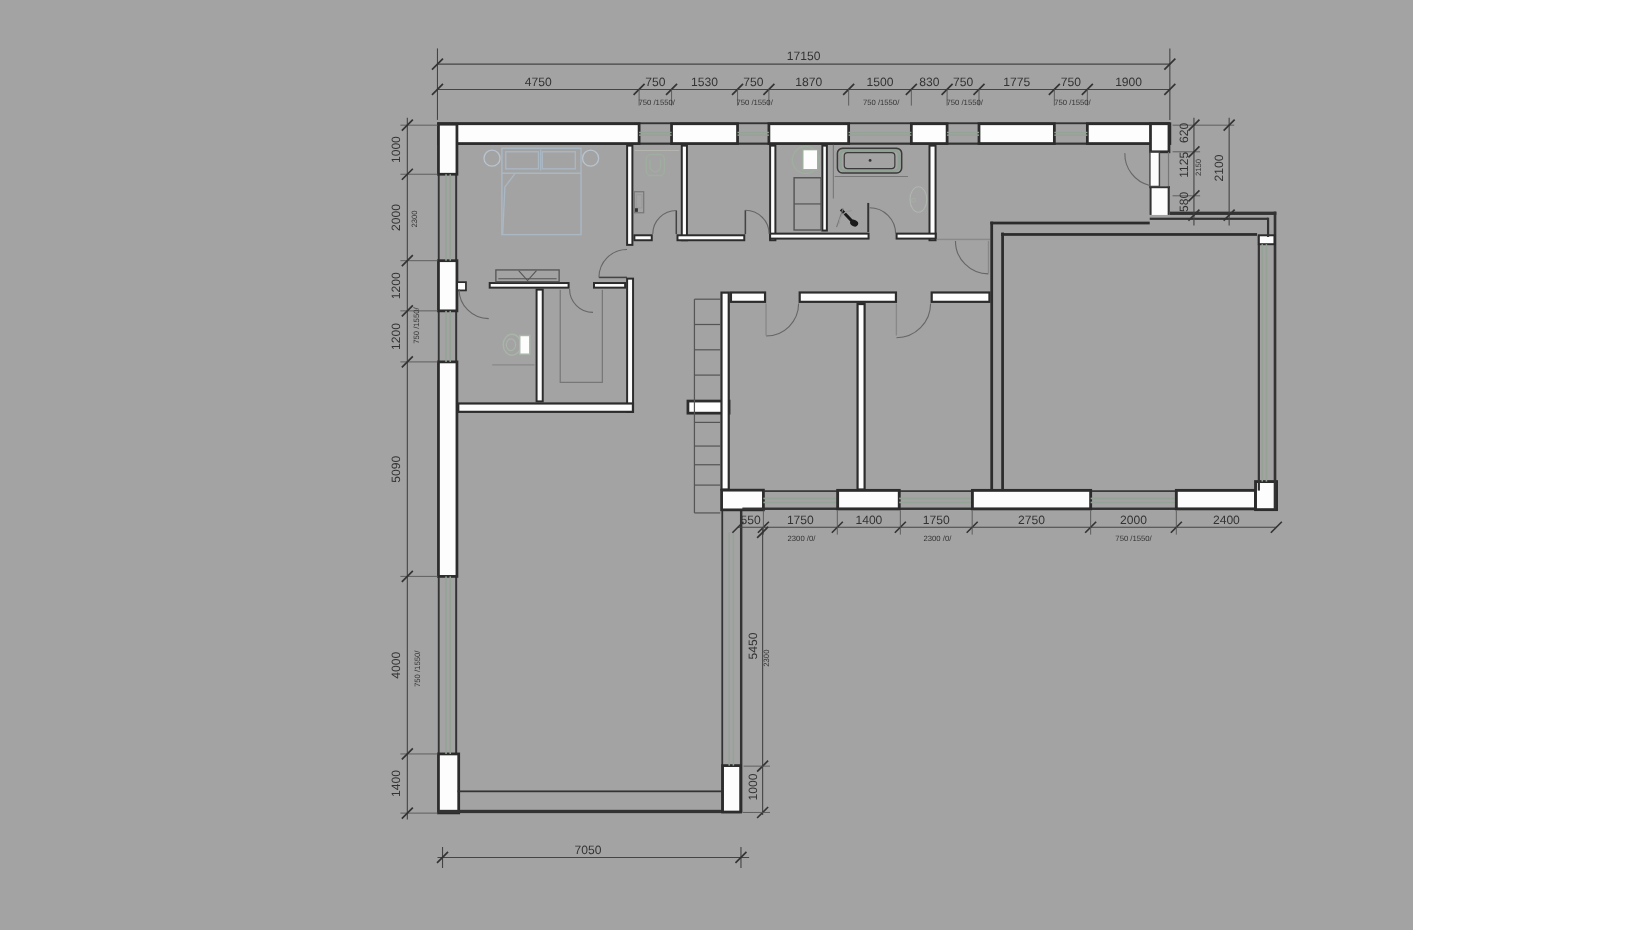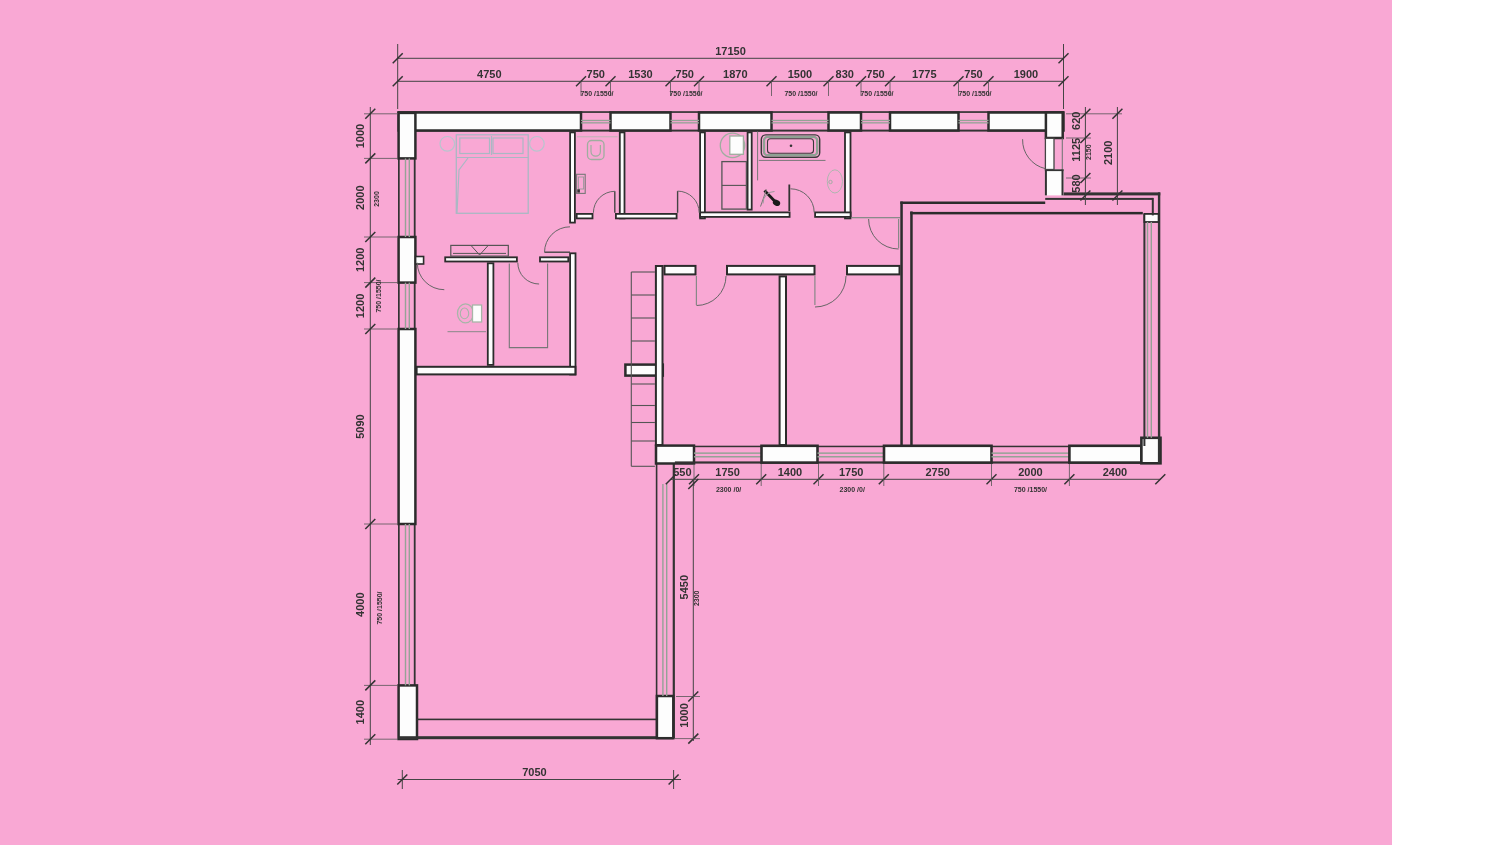--- a/index.html
+++ b/index.html
@@ -1,16 +1,16 @@
 <!DOCTYPE html>
 <html><head>
 <meta charset="utf-8">
 <style>
   html,body{margin:0;padding:0;background:#ffffff;-webkit-font-smoothing:antialiased;}
-  #page{position:relative;width:1392px;height:845px;background:#f9a8d4;overflow:hidden;transform:translateZ(0);will-change:transform;font-weight:bold;}
+  #page{position:relative;width:1284px;height:845px;background:#a3a3a3;overflow:hidden;transform:translateZ(0);will-change:transform;}
   svg{position:absolute;left:0;top:0;}
   text{font-family:"Liberation Sans", sans-serif;fill:#333;}
 </style>
 </head>
 <body>
 <div id="page">
 <svg width="1500" height="845" viewBox="0 0 1500 845">
 <defs>
 <g id="tickh">
           <line x1="-5" y1="5" x2="5" y2="-5" stroke="#333" stroke-width="1.5"></line>

